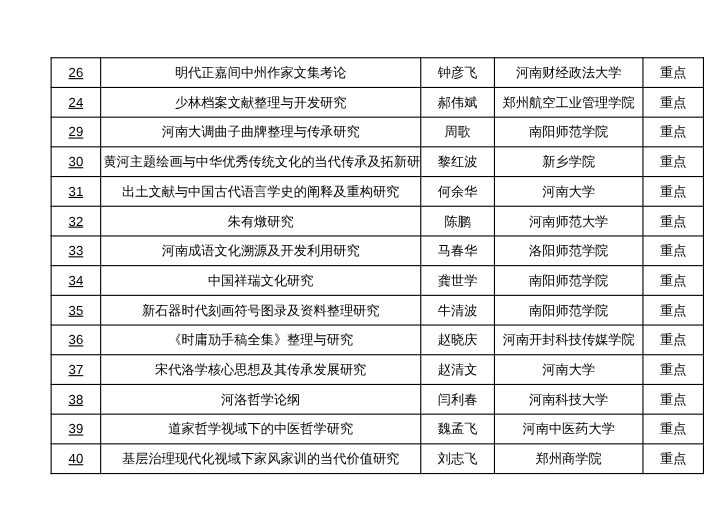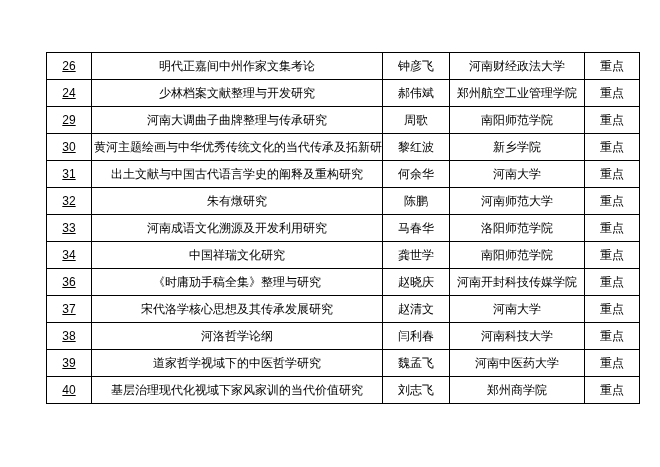--- a/index.html
+++ b/index.html
@@ -115,20 +115,27 @@
         <td class="col-level">重点</td>
       </tr>
       <tr>
         <td class="col-no">34</td>
         <td class="col-title">中国祥瑞文化研究</td>
         <td class="col-person">龚世学</td>
         <td class="col-org">南阳师范学院</td>
         <td class="col-level">重点</td>
       </tr>
       <tr>
+        <td class="col-no">35</td>
+        <td class="col-title">新石器时代刻画符号图录及资料整理研究</td>
+        <td class="col-person">牛清波</td>
+        <td class="col-org">南阳师范学院</td>
+        <td class="col-level">重点</td>
+      </tr>
+      <tr>
         <td class="col-no">36</td>
         <td class="col-title">《时庸劢手稿全集》整理与研究</td>
         <td class="col-person">赵晓庆</td>
         <td class="col-org">河南开封科技传媒学院</td>
         <td class="col-level">重点</td>
       </tr>
       <tr>
         <td class="col-no">37</td>
         <td class="col-title">宋代洛学核心思想及其传承发展研究</td>
         <td class="col-person">赵清文</td>

